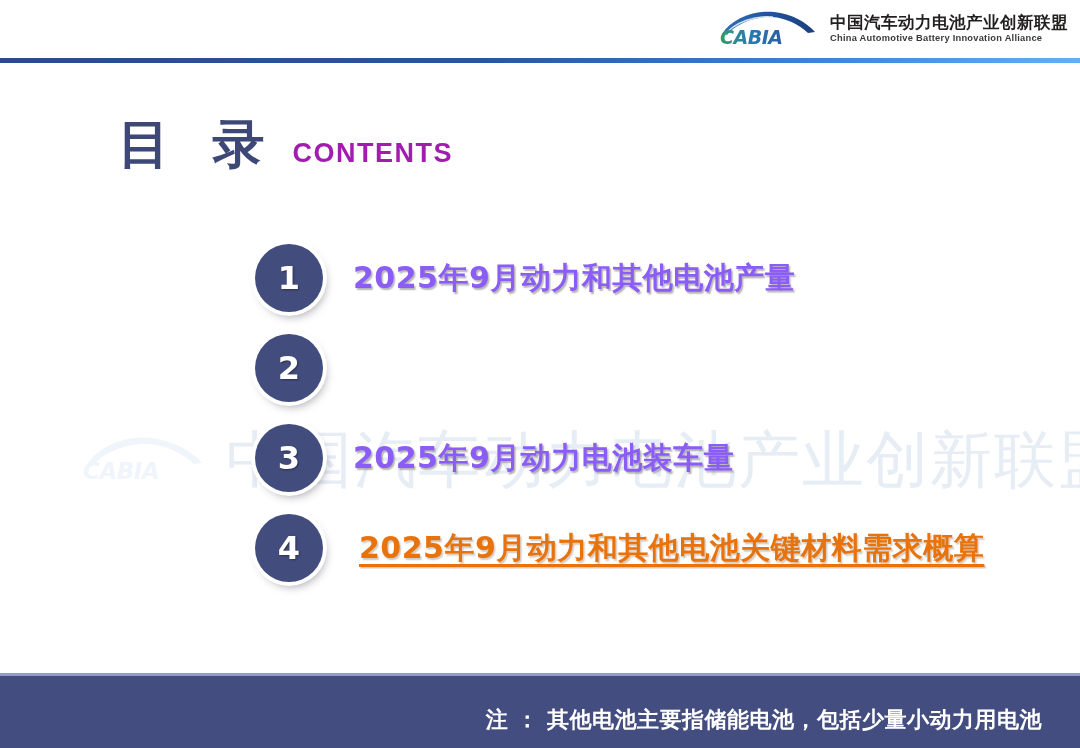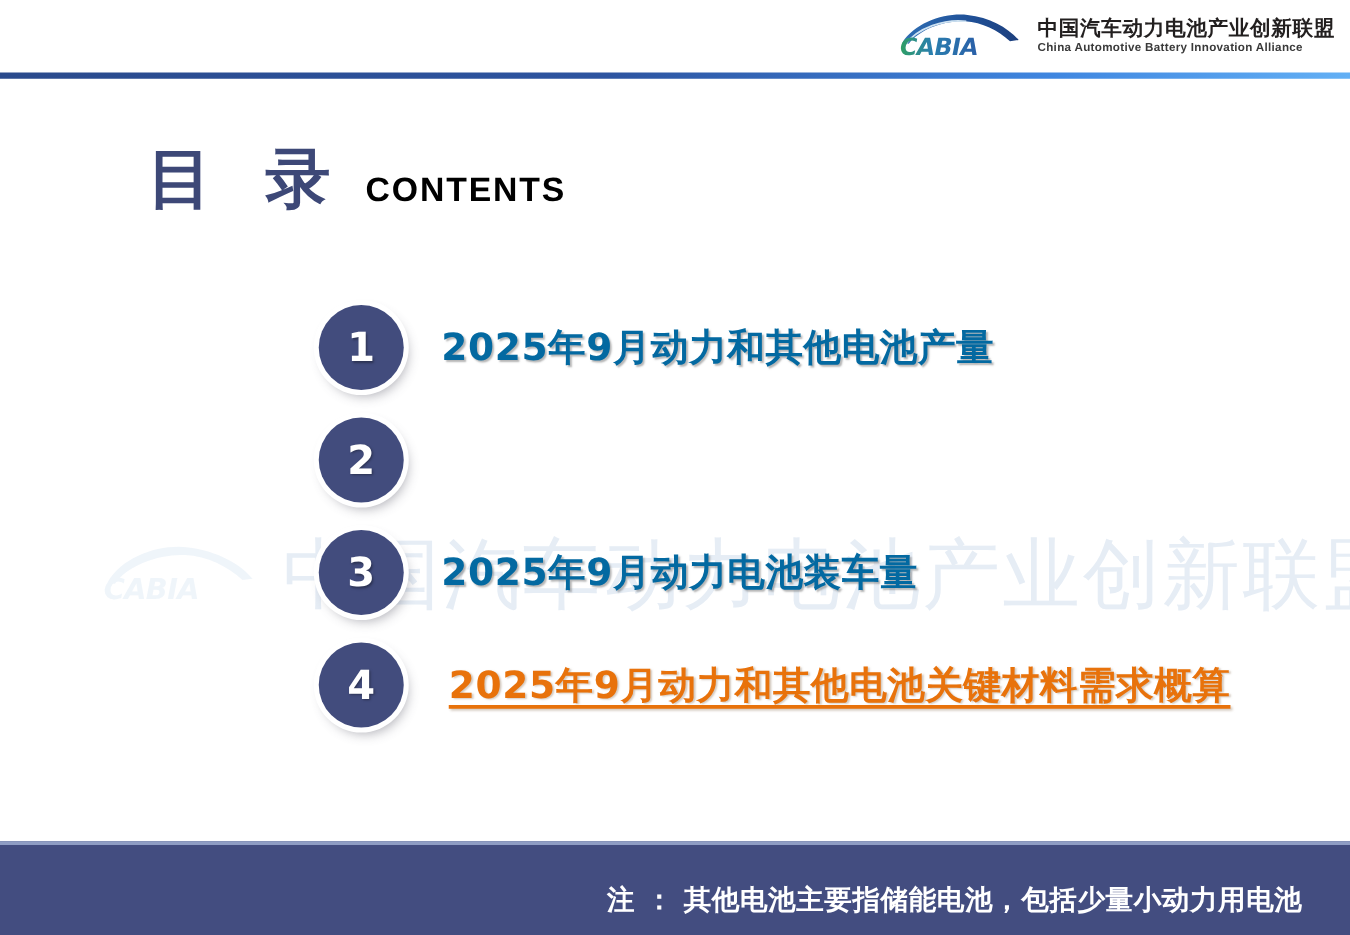--- a/index.html
+++ b/index.html
@@ -107,21 +107,21 @@
     font-size: 52px;
     font-weight: 700;
     color: #3d4877;
     letter-spacing: 14px;
     font-family: Liberation Sans, sans-serif;
     line-height: 1;
   }
   .title-en {
     font-size: 27px;
     font-weight: 700;
-    color: #000000;
+    color: #a21caf;
     letter-spacing: 1.5px;
     line-height: 1;
   }
 
   
   .toc {
     position: absolute;
     left: 255px;
     top: 233px;
     width: 800px;
@@ -146,21 +146,21 @@
     color: #ffffff;
     font-size: 32px;
     font-weight: 700;
     font-family: "DejaVu Sans", "Liberation Sans", sans-serif;
     text-shadow: 1px 1px 2px rgba(0,0,0,.35);
   }
   .toc-label {
     margin-left: 30px;
     font-size: 30px;
     font-weight: 700;
-    color: #0369a1;
+    color: #8b5cf6;
     letter-spacing: 0.5px;
     white-space: nowrap;
     font-family: "DejaVu Sans", "Liberation Sans", sans-serif;
     text-shadow: 1.5px 1.5px 1.5px rgba(120,120,120,.55);
   }
   .toc-item.highlight .toc-label {
     color: #e8720b;
     text-decoration: underline;
     text-underline-offset: 6px;
     text-decoration-thickness: 2.5px;

